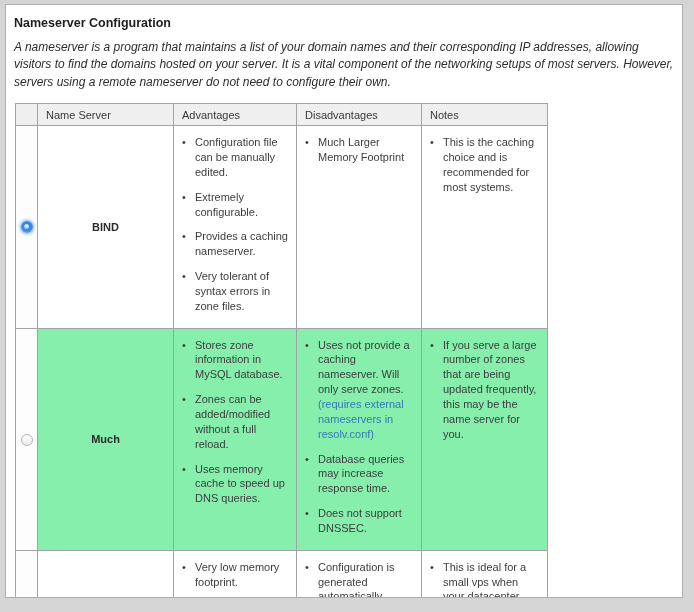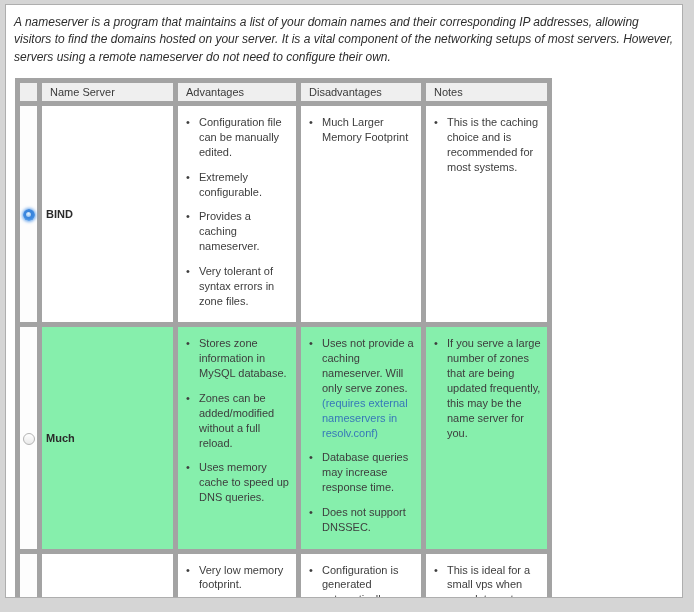--- a/index.html
+++ b/index.html
@@ -24,36 +24,36 @@
   }
   .instruction{
     font-size:11px;color:#2d2d2d;margin:0 0 9px 0;
   }
   table.ns-table{
     border-collapse:collapse;table-layout:fixed;
     width:532px;margin-left:1px;
     font-size:11px;color:#3d3d3d;
   }
   .ns-table th,.ns-table td{
-    border:5px solid #a3a3a3;box-sizing:border-box;
+    border:1px solid #a3a3a3;box-sizing:border-box;
     vertical-align:top;
   }
   .ns-table thead th{
     background:#efefef;height:22px;font-weight:normal;color:#3a3a3a;
     text-align:left;padding:3px 4px 3px 8px;font-size:11px;vertical-align:middle;
   }
   .col-radio{width:22px;}
   .col-name{width:136px;}
   .col-adv{width:123px;}
   .col-dis{width:125px;}
   .col-notes{width:126px;}
   tbody tr.striped td{background:#86efac;}
   tbody tr td.radio-cell{background:#fdfdfd;vertical-align:middle;text-align:center;padding:0;}
   td.name-cell{
-    vertical-align:middle;text-align:left;
+    vertical-align:middle;text-align:center;
     font-weight:bold;color:#2b2b2b;padding:4px;
   }
   td.list-cell{padding:9px 5px 4px 0;}
   ul.cell-list{list-style:none;margin:0;padding:0;}
   ul.cell-list li{
     position:relative;padding-left:21px;margin:0 0 10px 0;
     line-height:1.35;
   }
   ul.cell-list li::before{
     content:"\2022";position:absolute;left:8px;top:0;color:#3d3d3d;
@@ -81,20 +81,21 @@
   .radio.selected::after{
     content:"";position:absolute;left:3.5px;top:3px;width:5px;height:5px;
     border-radius:50%;
     background:radial-gradient(circle at 50% 35%, #eaf4fd 0%, #a8cef5 60%, #7db3ee 100%);
   }
 </style>
 </head>
 <body>
 
 <div class="panel">
+  <div class="page-title">Nameserver Configuration</div>
   <p class="page-desc">A nameserver is a program that maintains a list of your domain names and their corresponding IP addresses, allowing visitors to find the domains hosted on your server. It is a vital component of the networking setups of most servers. However, servers using a remote nameserver do not need to configure their own.</p>
 
   <table class="ns-table">
     <colgroup>
       <col class="col-radio">
         <col class="col-name">
         <col class="col-adv">
         <col class="col-dis">
         <col class="col-notes">
     </colgroup>

